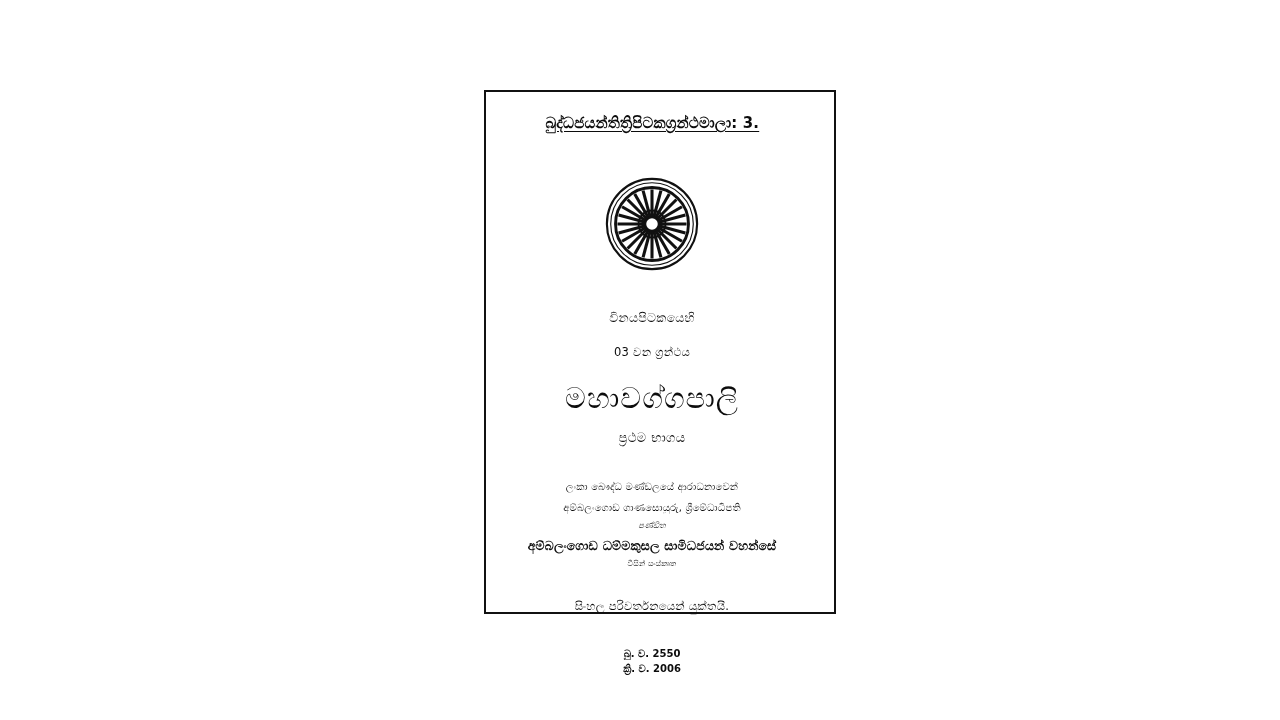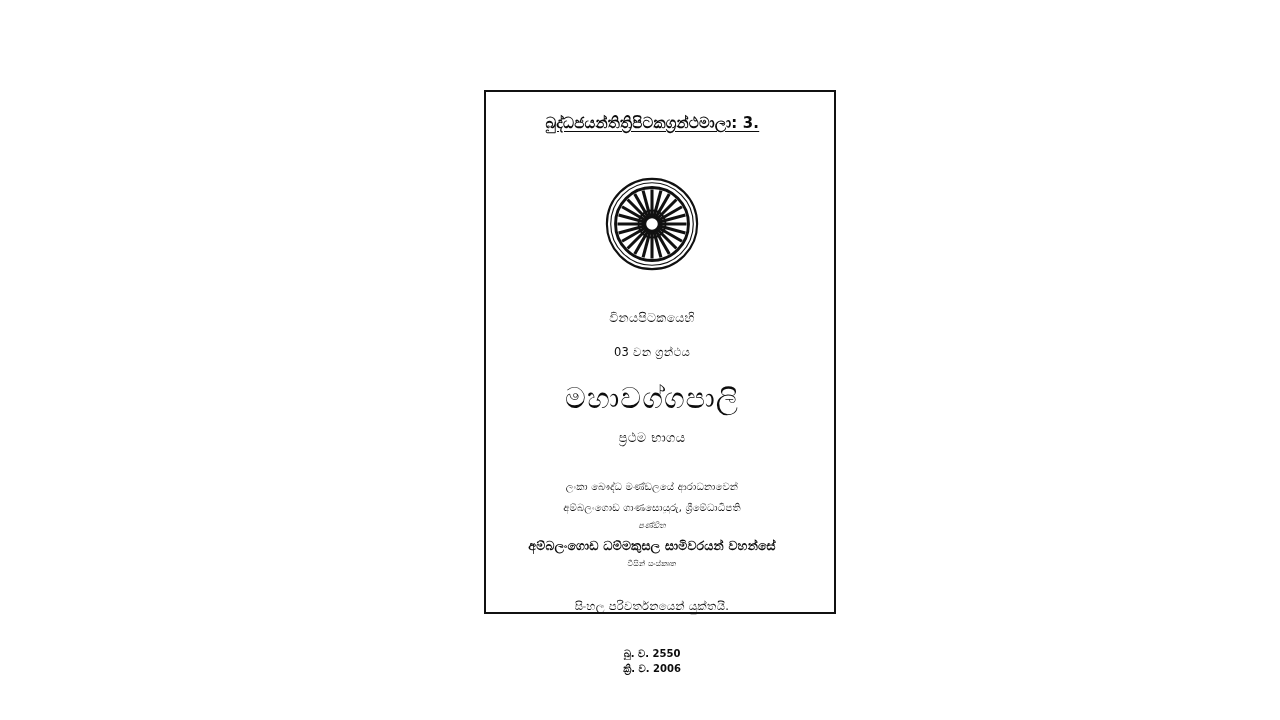--- a/index.html
+++ b/index.html
@@ -194,21 +194,21 @@
       <div class="part-line">ප්‍රථම භාගය</div>
 
       <div class="rule"></div>
 
       <div class="credit c1">ලංකා බෞද්ධ මණ්ඩලයේ ආරාධනාවෙන්</div>
 
       <div class="credit c2">අම්බලංගොඩ ගාණසොයුරු, ශ්‍රීමේධාධිපති</div>
 
       <div class="credit c3">පණ්ඩිත</div>
 
-      <div class="author">අම්බලංගොඩ ධම්මකුසල සාමිවරයන් වහන්සේ</div>
+      <div class="author">අම්බලංගොඩ ධම්මකුසල සාමිධජයන් වහන්සේ</div>
 
       <div class="credit c4">විසින් සංස්කෘත</div>
 
       <div class="translation-note">සිංහල පරිවර්තනයෙන් යුක්තයි.</div>
 
       <div class="rule rule-2"></div>
 
       <div class="dates">
         <div>බු. ව.  2550</div>
         <div>ක්‍රි. ව.  2006</div>

